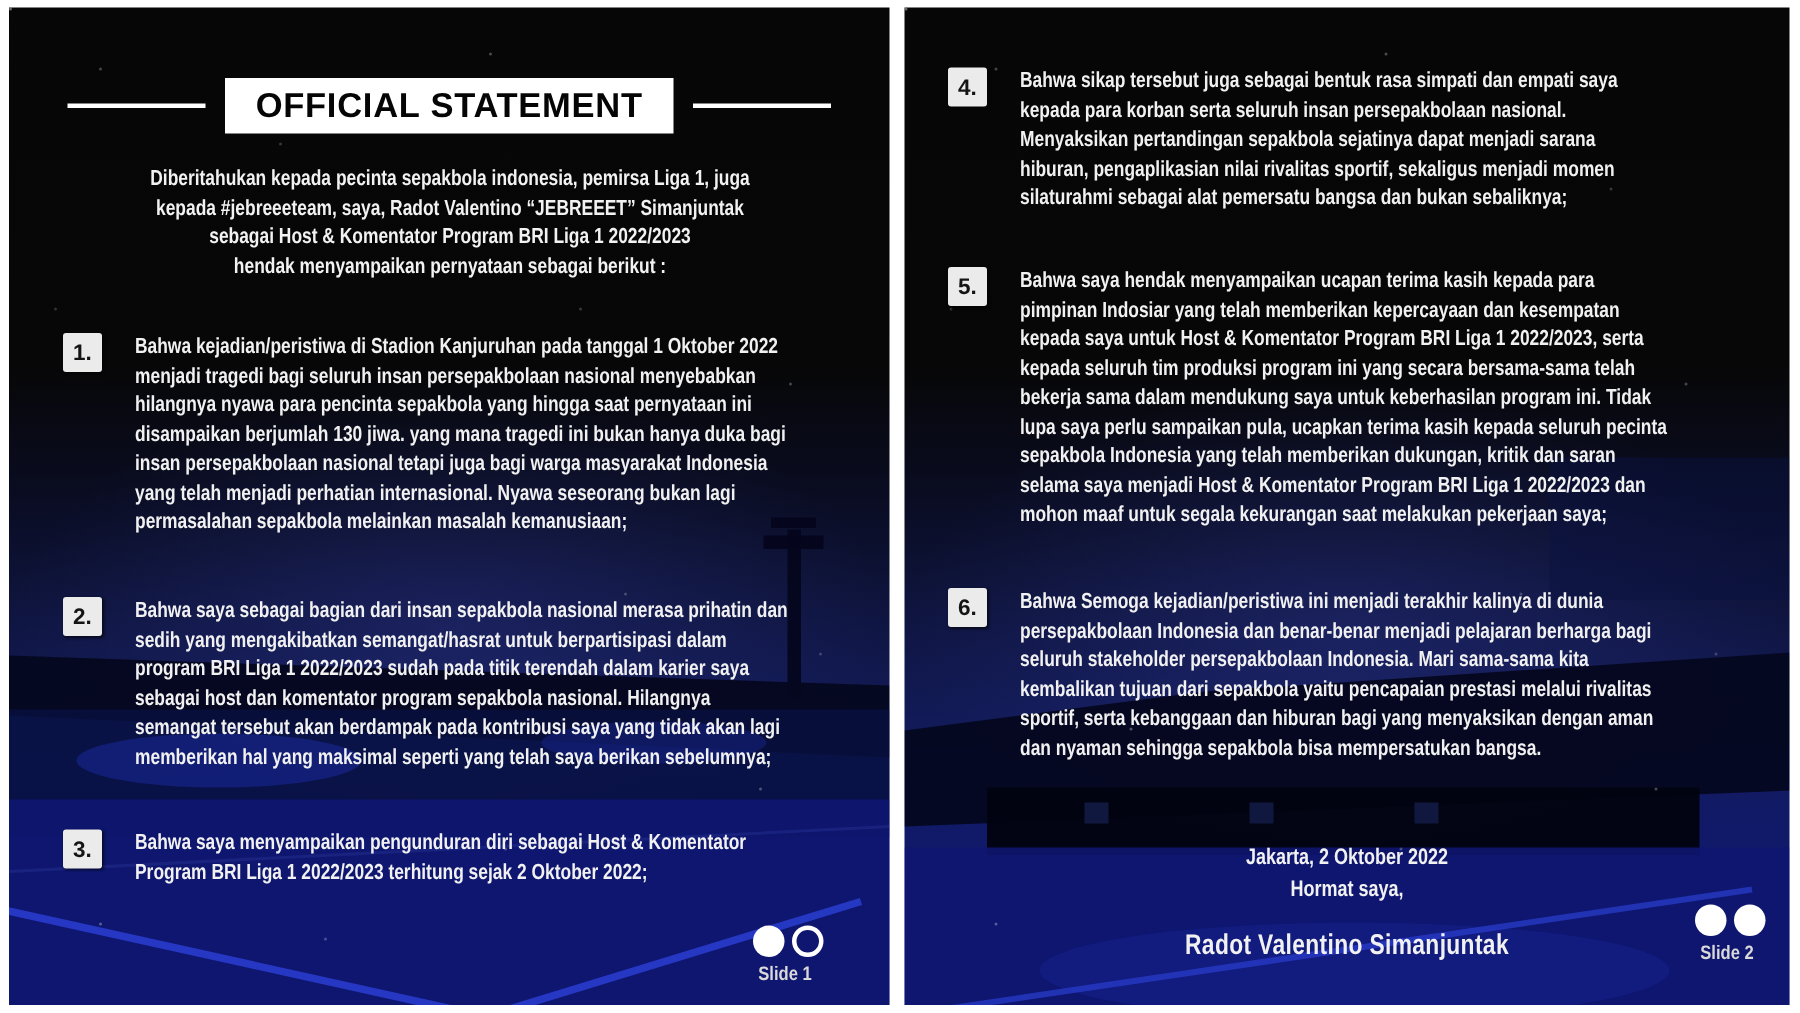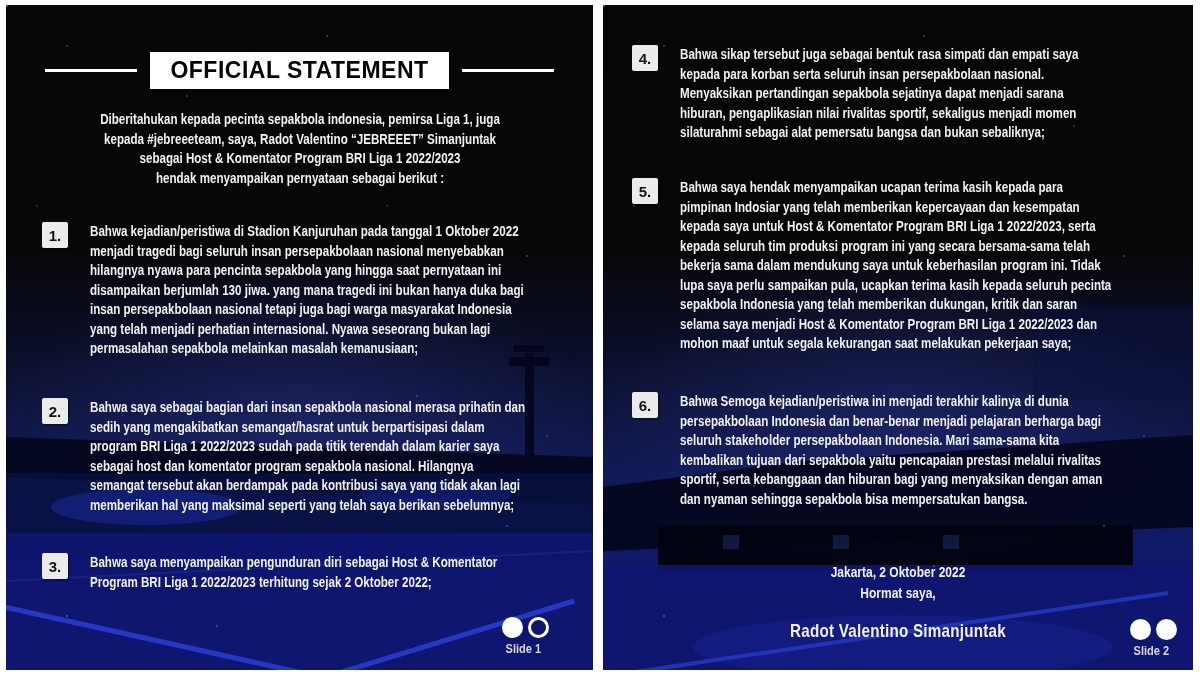--- a/index.html
+++ b/index.html
@@ -58,21 +58,21 @@
   .panel-right .badge{left:29px;}
   
   .closing{position:absolute;top:556px;left:50%;width:700px;margin-left:-350px;
     transform:scaleX(0.8);transform-origin:50% 0;
     text-align:center;color:#f1f1f1;font-weight:bold;}
   .closing .place-date,.closing .salutation{font-size:15px;line-height:21px;}
   .closing .name{font-size:19px;margin-top:17px;letter-spacing:0.3px;}
   
   .pagination{position:absolute;text-align:left;}
   .pag-left{right:44px;bottom:14px;}
-  .pag-right{right:16px;bottom:12px;}
+  .pag-right{right:16px;bottom:28px;}
   .dots{display:flex;gap:5px;justify-content:center;}
   .dot{width:21px;height:21px;border-radius:50%;background:#ffffff;box-sizing:border-box;}
   .dot.outline{background:transparent;border:3px solid #ffffff;}
   .pag-label{margin-top:3px;color:#d9d9d9;font-size:13px;font-weight:bold;
     transform:scaleX(0.85);transform-origin:50% 0;}
 </style>
 </head>
 <body>
 
 <div class="collage">

